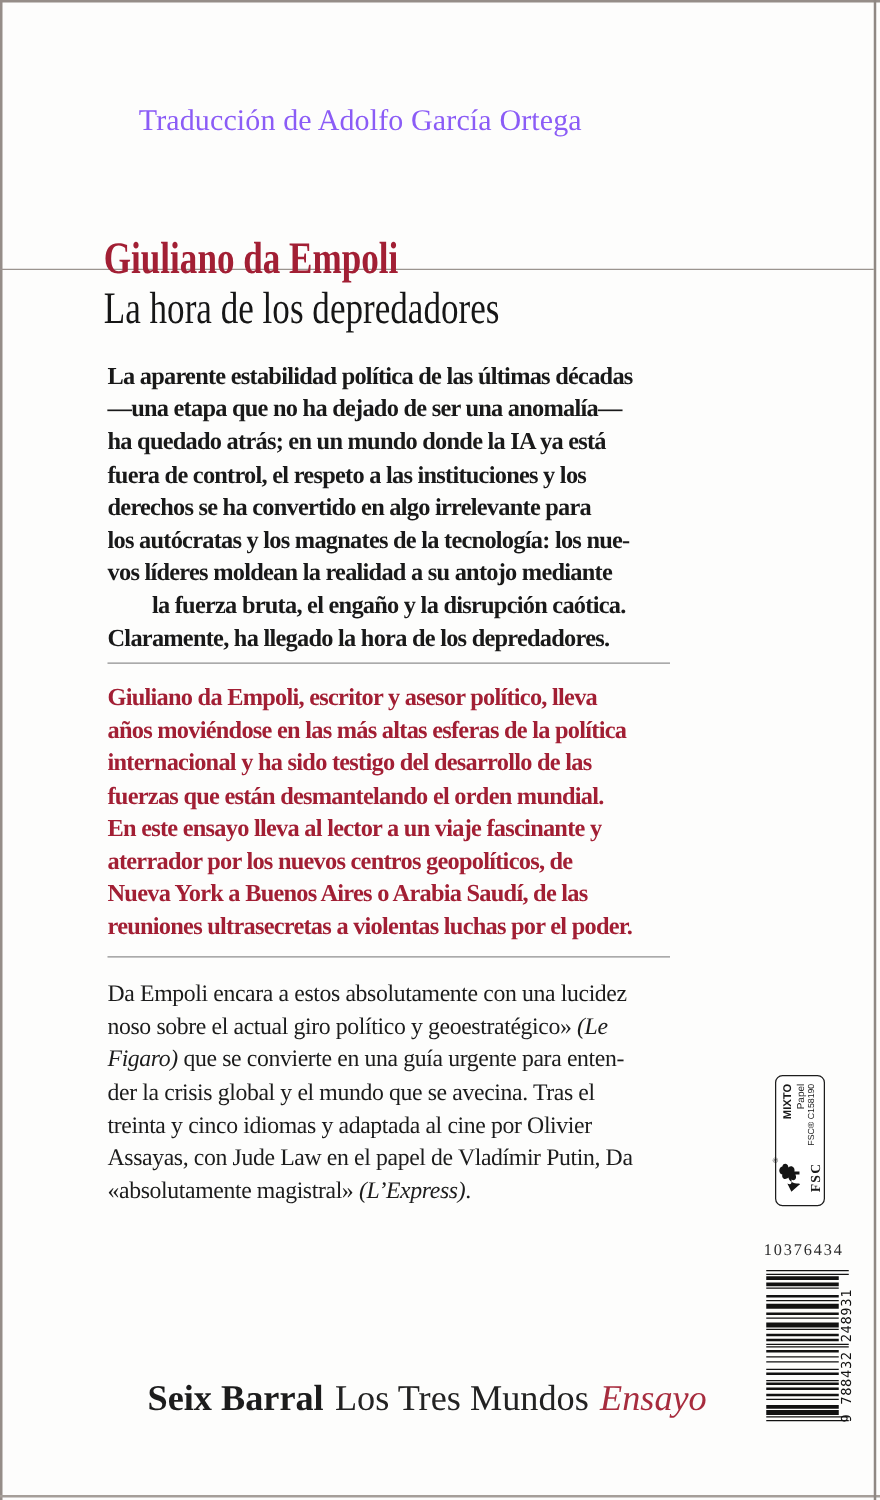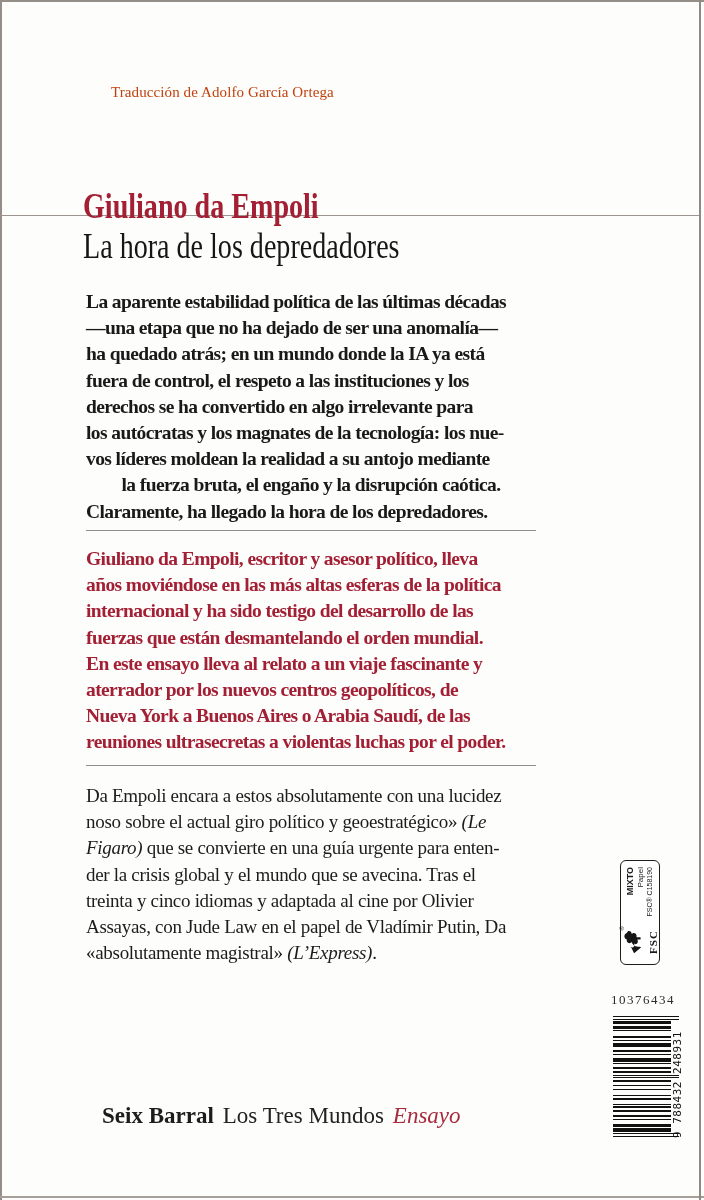--- a/index.html
+++ b/index.html
@@ -5,40 +5,40 @@
   html,body{margin:0;padding:0;background:#e8e6e3;}
   .stage{position:relative;width:704px;height:1200px;background:#fdfdfc;overflow:hidden;
          font-family:"Liberation Serif","DejaVu Serif",serif;color:#1a1a1a;}
   
   .edge{position:absolute;background:#958d88;}
   .edge.top{left:0;top:0;width:704px;height:2px;}
   .edge.left{left:0;top:0;width:2px;height:1200px;}
   .edge.bottom{left:0;top:1196px;width:704px;height:2px;background:#a59e99;}
   .edge.right{left:699px;top:0;width:2px;height:1200px;background:#8f8883;}
 
-  .trans-note{position:absolute;left:111px;top:84px;font-size:15px;color:#c2410c;letter-spacing:.1px;}
+  .trans-note{position:absolute;left:111px;top:84px;font-size:24px;color:#8b5cf6;letter-spacing:.1px;}
 
   .author{position:absolute;left:83px;top:188px;font-size:36px;font-weight:700;color:#a21f34;
           line-height:1;transform:scaleX(.78);transform-origin:0 0;white-space:nowrap;z-index:2;}
   .rule-full{position:absolute;left:0;top:215px;width:699px;height:1px;background:#9b948f;z-index:1;}
   .booktitle{position:absolute;left:83px;top:228px;font-size:36px;font-weight:400;color:#161616;
           line-height:1;transform:scaleX(.78);transform-origin:0 0;white-space:nowrap;}
 
   .para{position:absolute;left:86px;width:450px;}
   .jline{white-space:nowrap;line-height:26.2px;height:26.2px;}
   .para.syn{top:289px;font-size:19.5px;font-weight:700;letter-spacing:-.6px;color:#191919;}
   .para.bio{top:546px;font-size:19.5px;font-weight:700;letter-spacing:-.6px;color:#a21f34;}
   .para.rev{top:783px;font-size:19px;font-weight:400;letter-spacing:-.3px;color:#1c1c1c;}
   .it{font-style:italic;}
 
   .divider{position:absolute;left:86px;width:450px;height:1px;background:#8e8e8e;}
   .divider.d1{top:530px;}
   .divider.d2{top:765px;}
 
-  .imprint{position:absolute;left:102px;top:1103px;font-size:23px;white-space:nowrap;}
+  .imprint{position:absolute;left:118px;top:1103px;font-size:29px;white-space:nowrap;}
   .imprint .pub{font-weight:700;color:#1c1c1c;}
   .imprint .coll{font-weight:400;color:#222;margin-left:9px;}
   .imprint .genre{font-style:italic;color:#a72c3e;margin-left:9px;}
 
   
   .fsc-inner{position:absolute;left:620px;top:965px;width:105px;height:40px;
              transform:rotate(-90deg);transform-origin:0 0;
              border:1.5px solid #1d1d1d;border-radius:6px;box-sizing:border-box;
              display:flex;align-items:center;padding:2px 5px;background:#fff;}
   .fsc-logo{position:relative;width:34px;text-align:center;}
@@ -88,21 +88,21 @@
       <div class="jline" style="word-spacing: 0px;">Claramente, ha llegado la hora de los depredadores.</div>
     </div>
 
   <div class="divider d1"></div>
 
   <div class="para bio">
       <div class="jline" style="word-spacing: 0px;">Giuliano da Empoli, escritor y asesor político, lleva</div>
       <div class="jline" style="word-spacing: 0px;">años moviéndose en las más altas esferas de la política</div>
       <div class="jline" style="word-spacing: 0px;">internacional y ha sido testigo del desarrollo de las</div>
       <div class="jline" style="word-spacing: 0px;">fuerzas que están desmantelando el orden mundial.</div>
-      <div class="jline" style="word-spacing: 0px;">En este ensayo lleva al relato a un viaje fascinante y</div>
+      <div class="jline" style="word-spacing: 0px;">En este ensayo lleva al lector a un viaje fascinante y</div>
       <div class="jline" style="word-spacing: 0px;">aterrador por los nuevos centros geopolíticos, de</div>
       <div class="jline" style="word-spacing: 0px;">Nueva York a Buenos Aires o Arabia Saudí, de las</div>
       <div class="jline" style="word-spacing: 0px;">reuniones ultrasecretas a violentas luchas por el poder.</div>
     </div>
 
   <div class="divider d2"></div>
 
   <div class="para rev">
       <div class="jline" style="word-spacing: 0px;"><span>Da Empoli encara a estos absolutamente con una lucidez</span></div>
       <div class="jline" style="word-spacing: 0px;"><span>noso sobre el actual giro político y geoestratégico» </span><span class="it">(Le</span></div>

